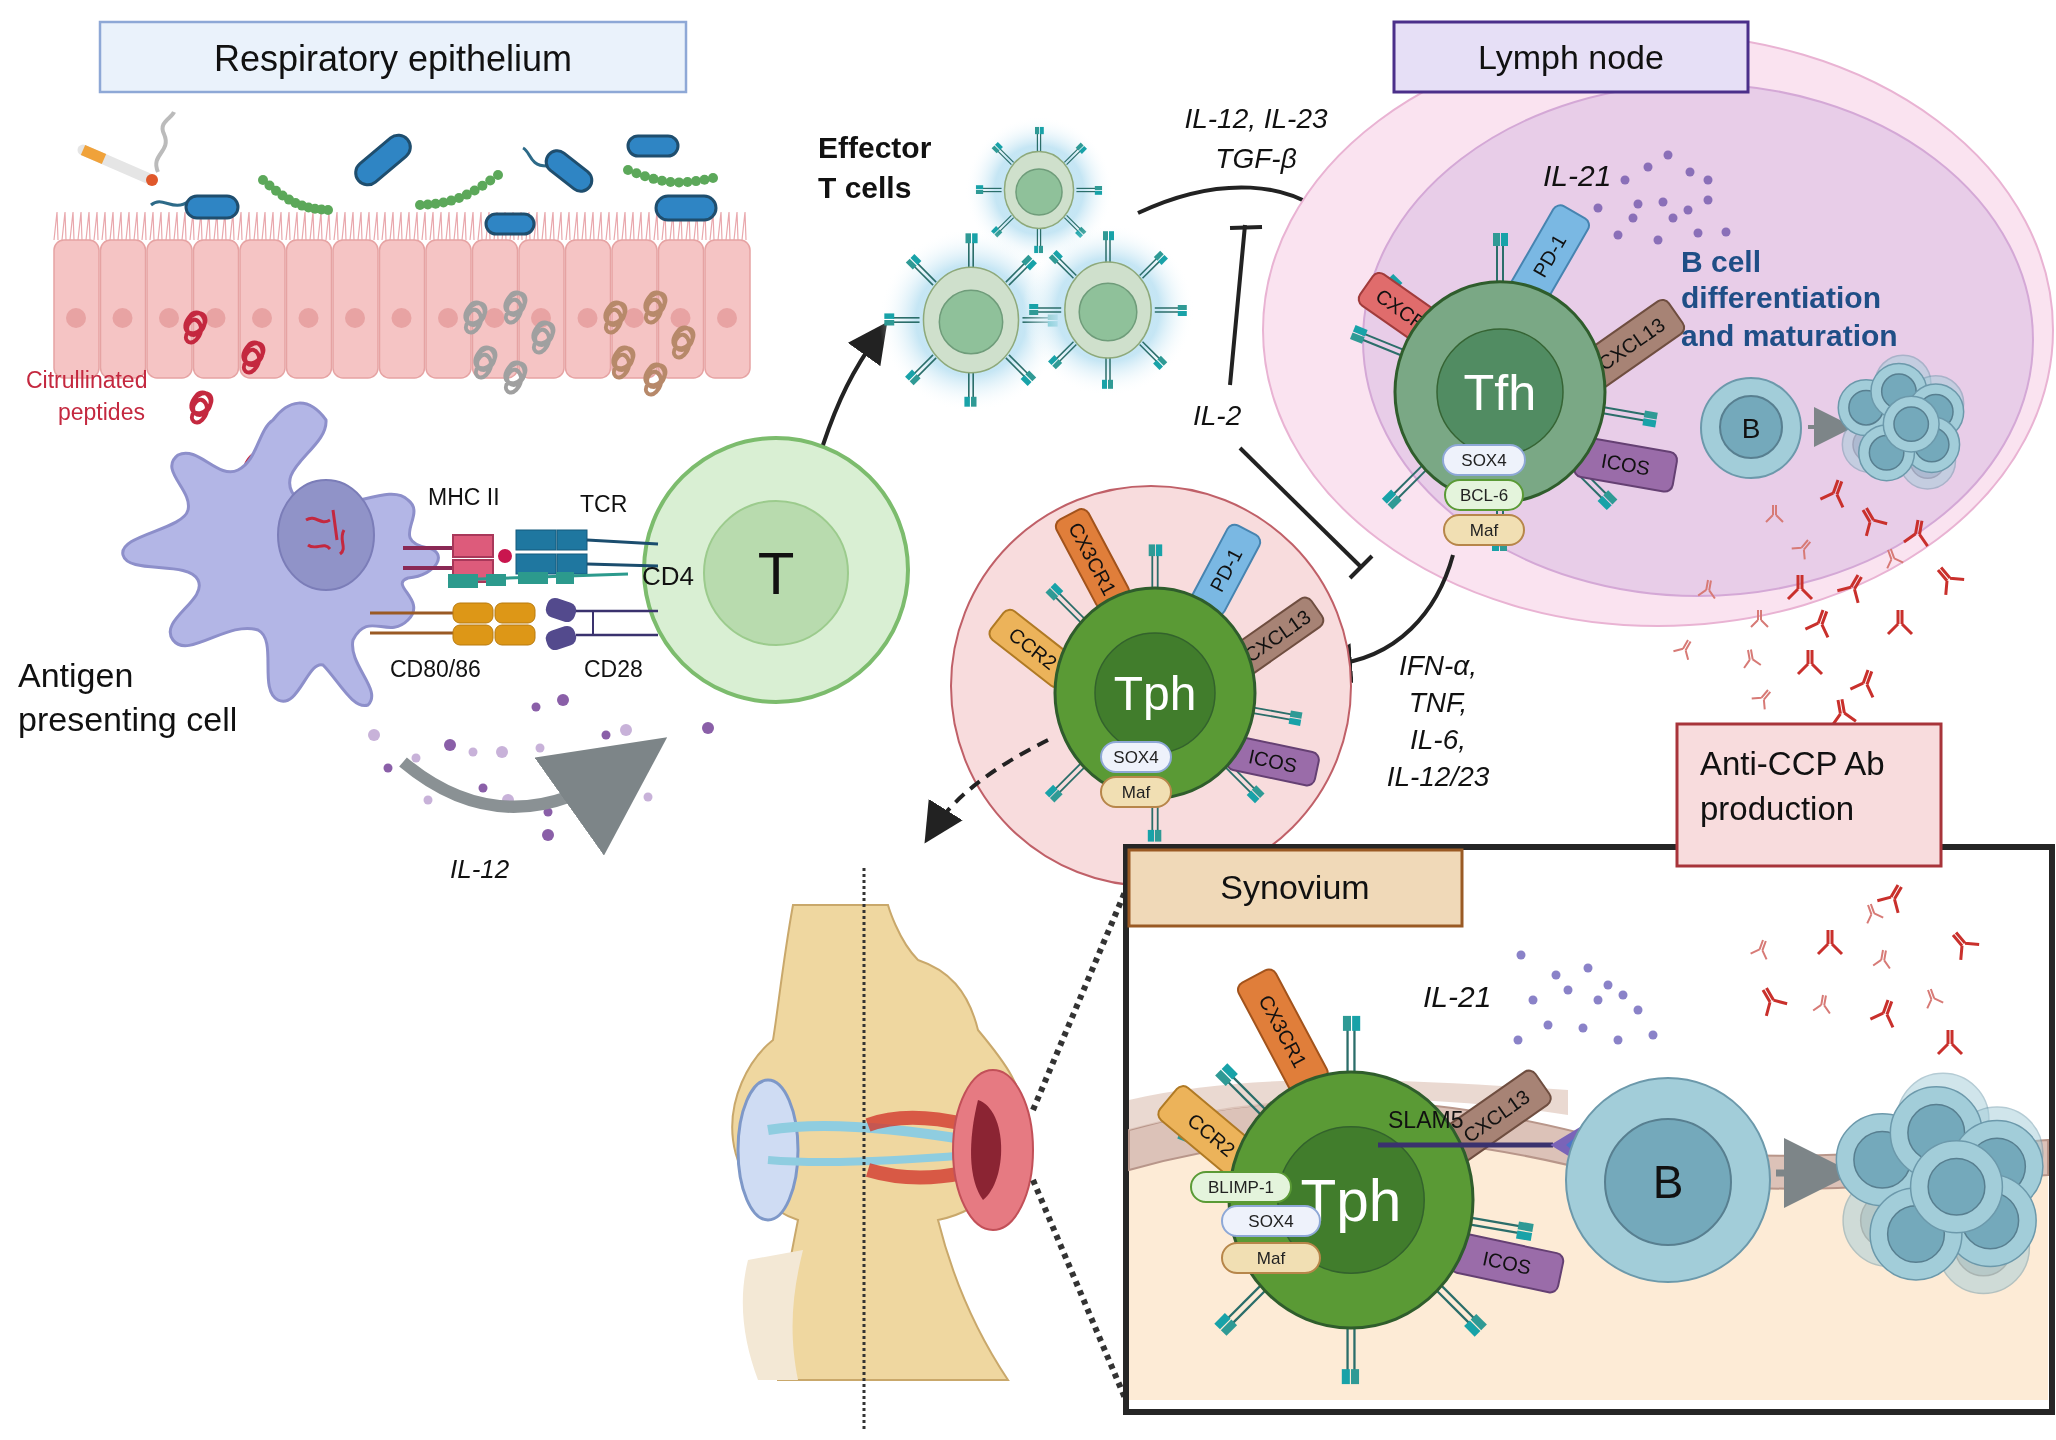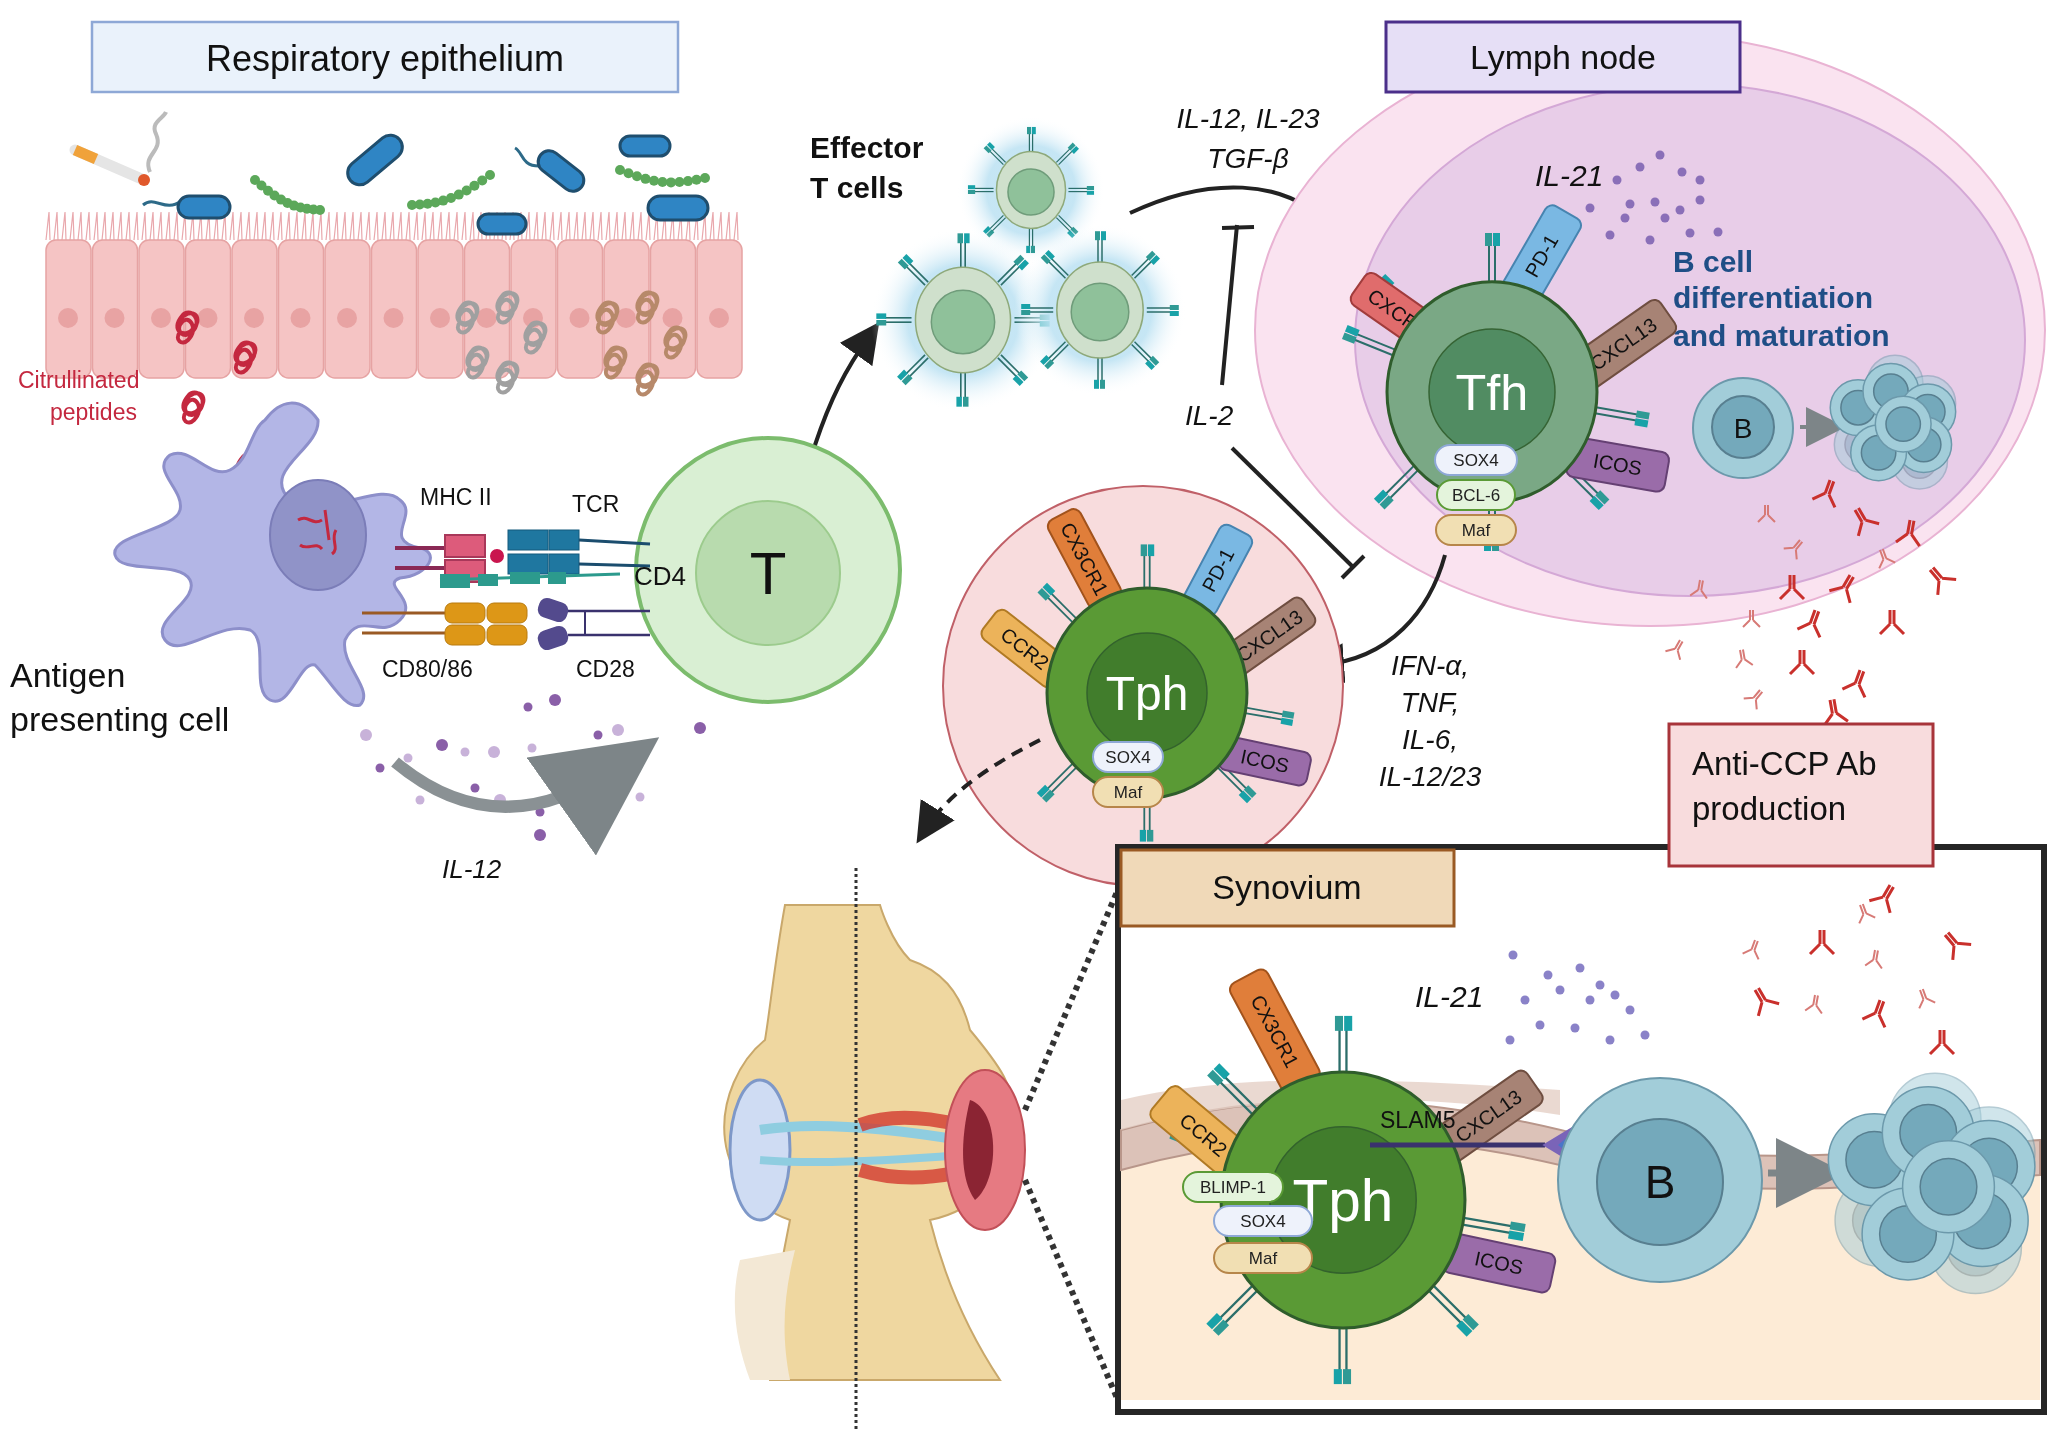--- a/index.html
+++ b/index.html
@@ -1,17 +1,17 @@
 <!DOCTYPE html>
 <html><head>
 <meta charset="utf-8">
 <style>
   html, body { margin:0; padding:0; background:#ffffff; }
   body { width:2056px; height:1440px; overflow:hidden; font-family:"Liberation Sans", sans-serif; }
-  #stage { position:absolute; left:0; top:0; width:2049px; height:1440px; }
+  #stage { position:absolute; left:8px; top:0; width:2049px; height:1440px; }
   svg text { font-family:"Liberation Sans", sans-serif; }
   .lbl { fill:#111; }
   .it { font-style:italic; }
   .rlab { font-size:20px; fill:#111; text-anchor:middle; dominant-baseline:central; }
   .tf { font-size:17px; fill:#222; text-anchor:middle; dominant-baseline:central; }
 </style>
 </head>
 <body>
 
 <div id="stage">

